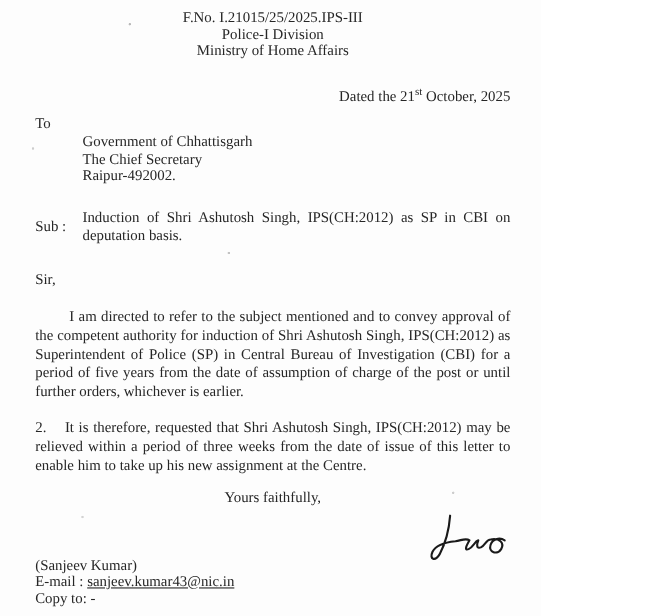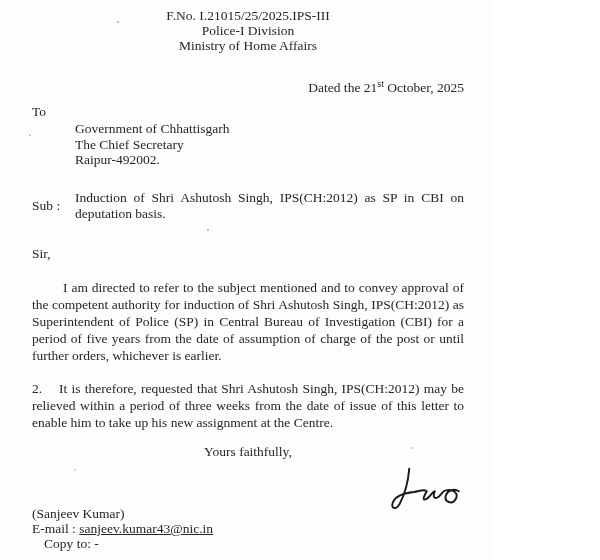--- a/index.html
+++ b/index.html
@@ -100,21 +100,21 @@
     top: -42px;
     width: 88px;
     height: 56px;
   }
   .email-line .email-address {
     text-decoration: underline;
   }
 
   .copy-to {
     position: absolute;
-    left: 44px;
+    left: 32px;
     bottom: 8px;
   }
 </style>
 </head>
 <body>
 
 <div class="page">
 
   <div class="letter-head center">
     <div>F.No. I.21015/25/2025.IPS-III</div>

